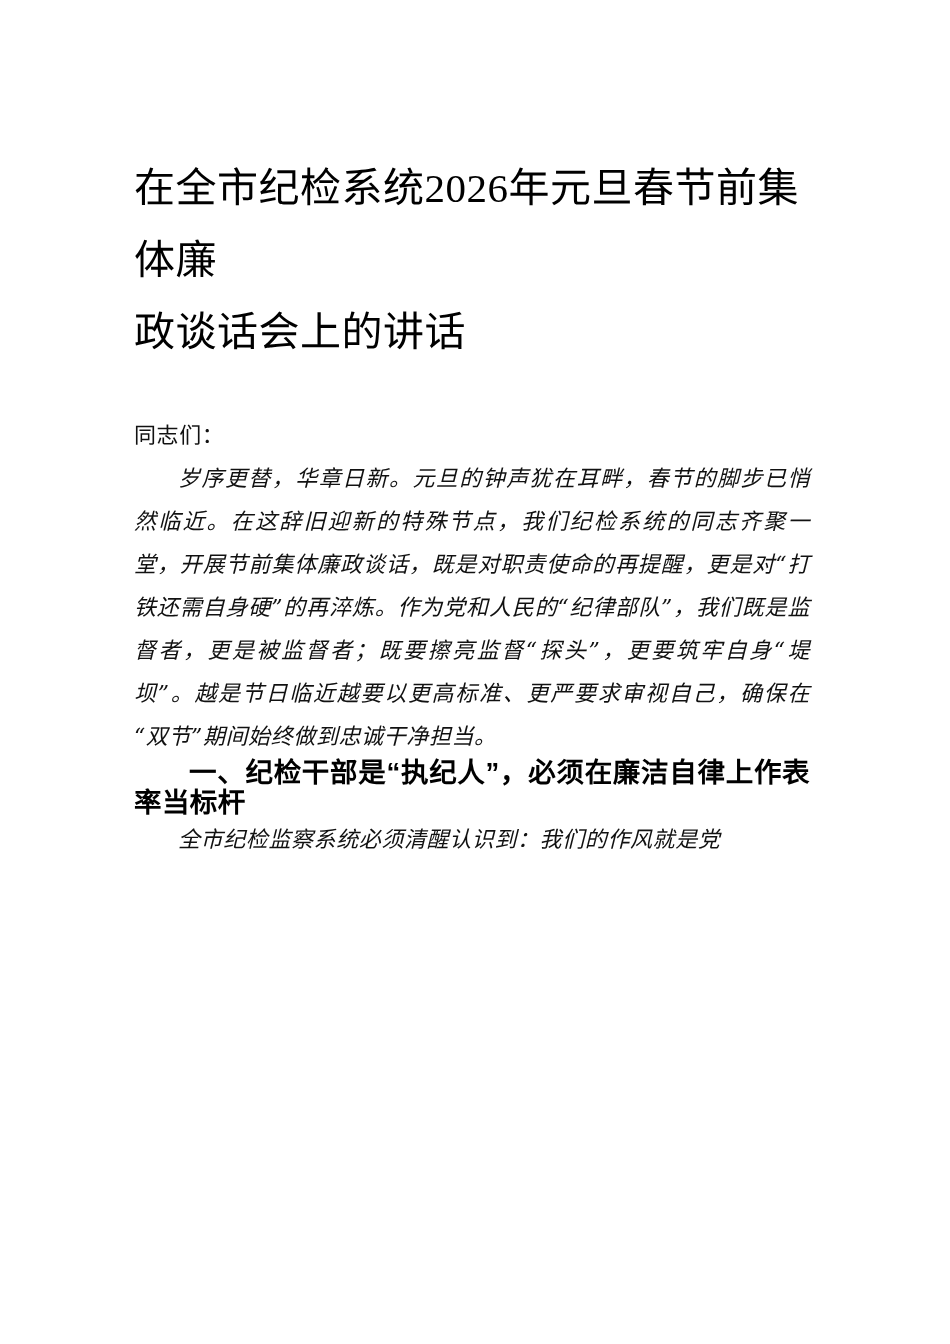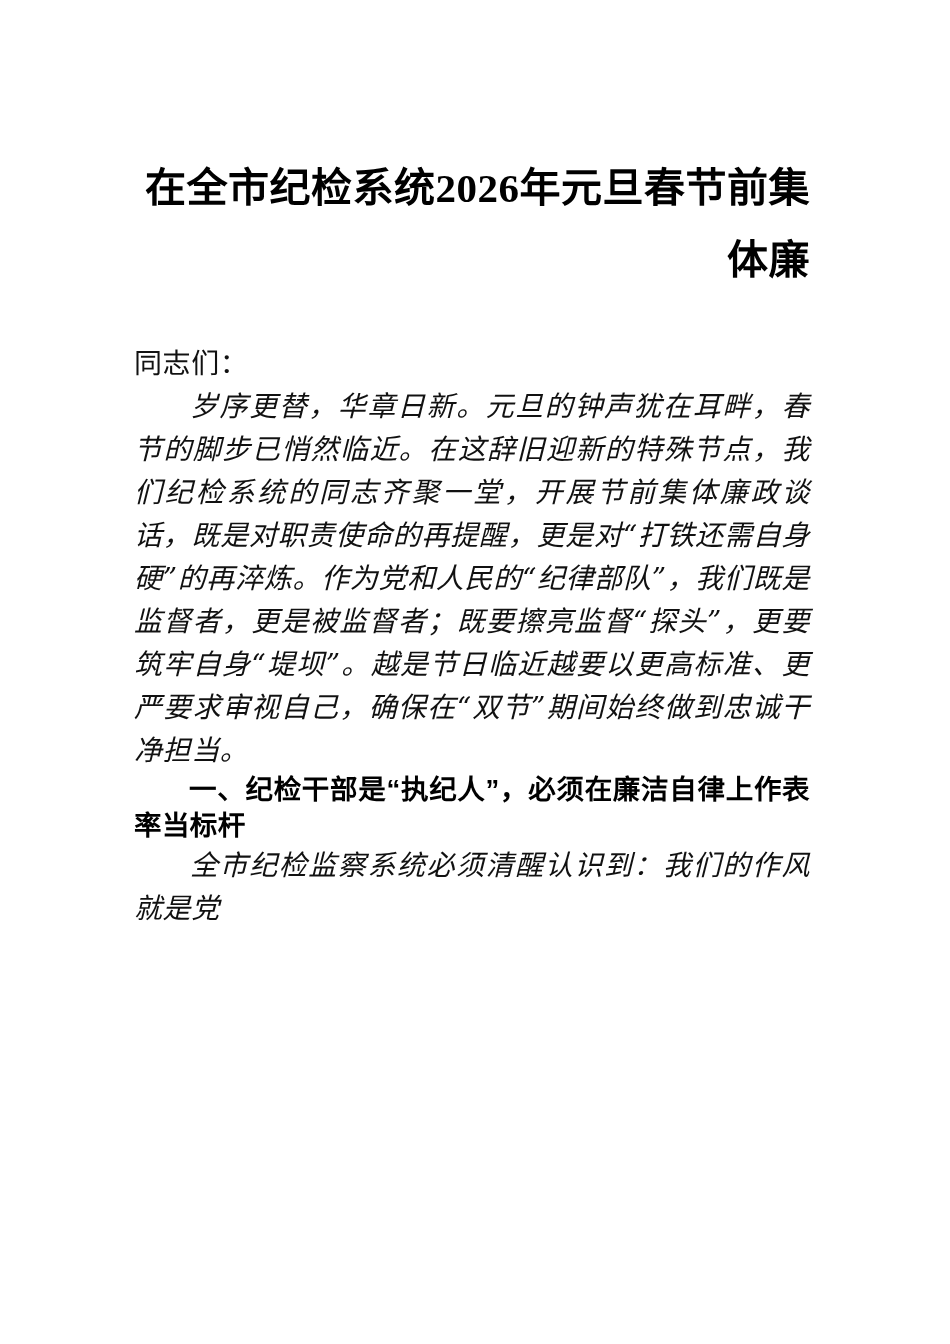--- a/index.html
+++ b/index.html
@@ -30,42 +30,42 @@
     top: 0;
     width: 676px;
   }
 
   
   .doc-title {
     margin: 0;
     padding: 0;
     padding-top: 152px;
     font-family: "Liberation Serif", "DejaVu Serif", serif;
-    font-weight: bold;
+    font-weight: normal;
     font-size: 41px;
     line-height: 72px;
-    text-align: right;
+    text-align: left;
     letter-spacing: 0.5px;
     color: #000000;
   }
 
   .doc-title .title-line {
     display: block;
   }
 
   
   .body-block {
     margin-top: 46px;
   }
 
   p.para {
     margin: 0;
     padding: 0;
     font-family: "DejaVu Serif", "Liberation Serif", serif;
-    font-size: 28px;
+    font-size: 22px;
     line-height: 43px;
     text-align: justify;
     text-justify: inter-ideograph;
     letter-spacing: 0.6px;
     color: #111111;
   }
 
   p.para.salutation {
     text-indent: 0;
   }
@@ -75,36 +75,37 @@
     font-style: italic;
   }
 
   
   p.section-heading {
     margin: 0;
     padding: 0;
     font-family: "Liberation Sans", "DejaVu Sans", sans-serif;
     font-weight: bold;
     font-size: 27.5px;
-    line-height: 36px;
+    line-height: 30px;
     text-indent: 2em;
     text-align: justify;
     text-justify: inter-ideograph;
     letter-spacing: 0.4px;
     color: #000000;
   }
 </style>
 </head>
 <body>
 
 <div class="page">
   <div class="content">
 
     <h1 class="doc-title">
       <span class="title-line">在全市纪检系统2026年元旦春节前集体廉</span>
+      <span class="title-line">政谈话会上的讲话</span>
     </h1>
 
     <div class="body-block">
       <p class="para salutation">同志们：</p>
       <p class="para indent">岁序更替，华章日新。元旦的钟声犹在耳畔，春节的脚步已悄然临近。在这辞旧迎新的特殊节点，我们纪检系统的同志齐聚一堂，开展节前集体廉政谈话，既是对职责使命的再提醒，更是对“打铁还需自身硬”的再淬炼。作为党和人民的“纪律部队”，我们既是监督者，更是被监督者；既要擦亮监督“探头”，更要筑牢自身“堤坝”。越是节日临近越要以更高标准、更严要求审视自己，确保在“双节”期间始终做到忠诚干净担当。</p>
       <p class="section-heading">一、纪检干部是“执纪人”，必须在廉洁自律上作表率当标杆</p>
       <p class="para indent">全市纪检监察系统必须清醒认识到：我们的作风就是党</p>
     </div>
 
   </div>

